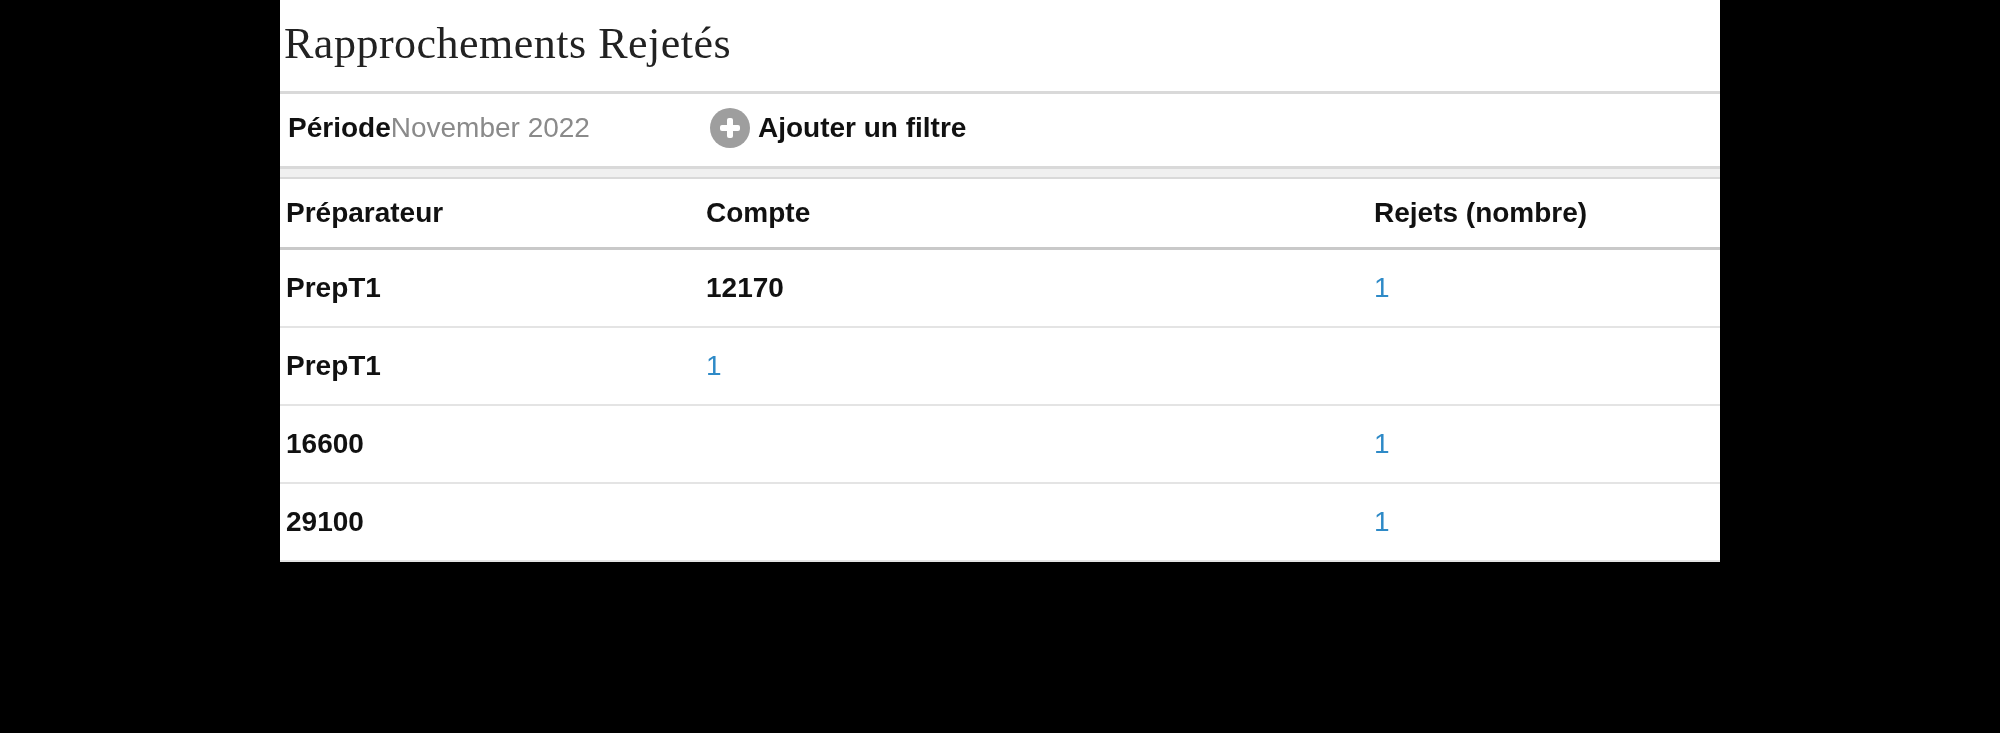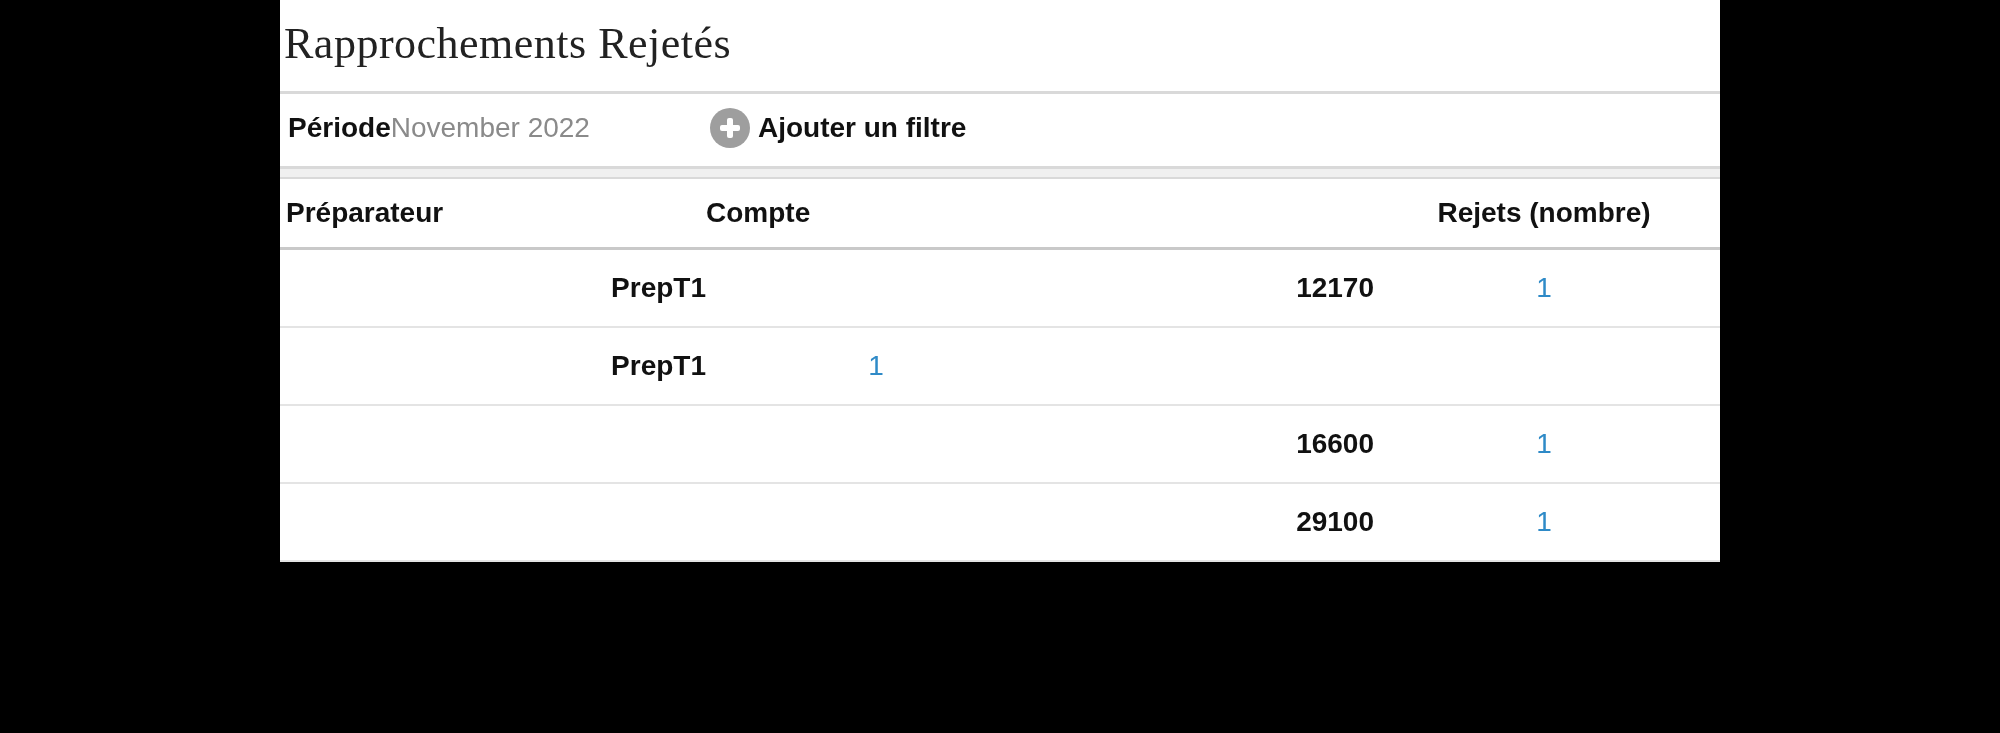--- a/index.html
+++ b/index.html
@@ -96,25 +96,25 @@
       padding-top: 18px;
       padding-bottom: 18px;
     }
     .trow {
       border-bottom: 2px solid #e4e4e4;
       padding-top: 22px;
       padding-bottom: 22px;
     }
     .th, .td { font-size: 28px; }
     .th { font-weight: 700; color: #111; }
-    .td-preparer, .td-compte { font-weight: 700; color: #111; text-align: right; }
+    .td-preparer, .td-compte { font-weight: 700; color: #111; }
     .td-rejets { color: #2e8ac7; font-weight: 400; cursor: pointer; }
     .col-preparer { flex: 0 0 420px; }
     .col-compte   { flex: 1 1 auto; }
-    .col-rejets   { flex: 0 0 340px; text-align: center; }
+    .col-rejets   { flex: 0 0 340px; text-align: left; }
   </style>
 </head>
 <body>
 
 <div class="panel">
 
   <h1 class="page-title">Rapprochements Rejetés</h1>
 
   <div class="filter-bar">
     <div class="filter-period">

